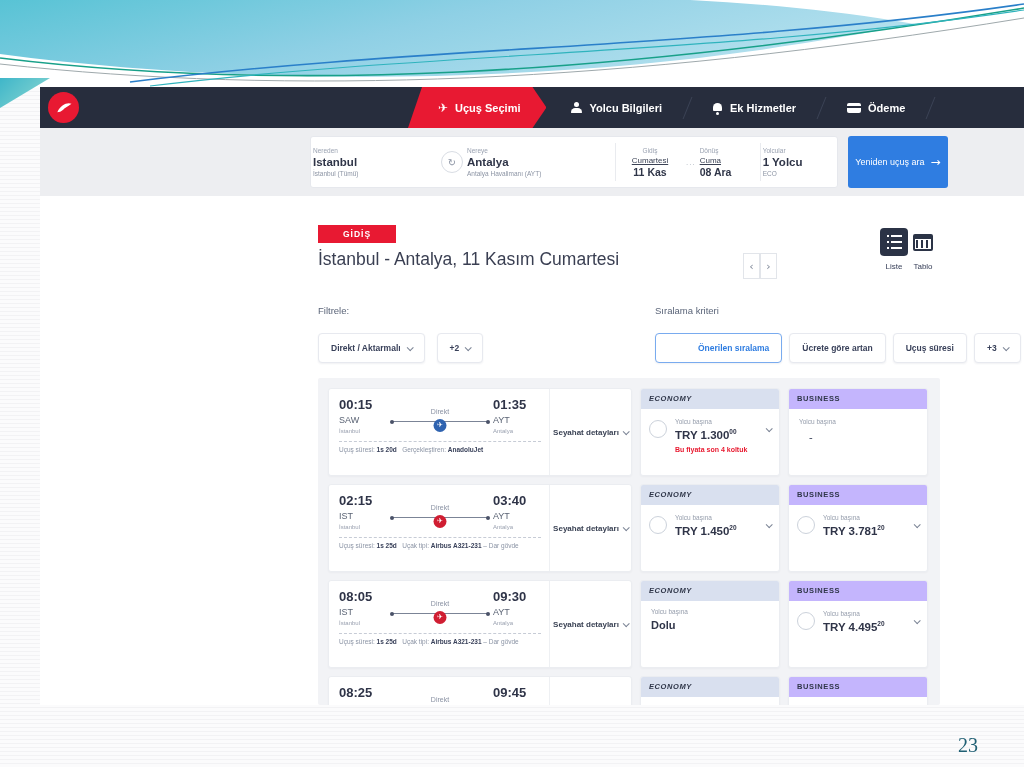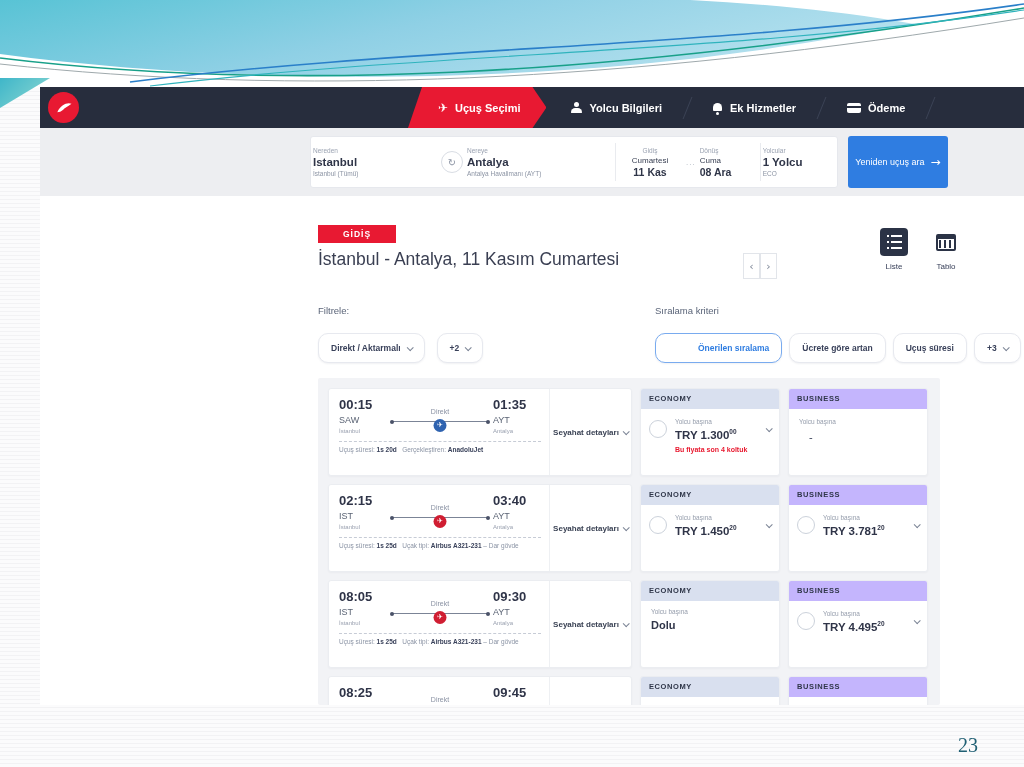--- a/index.html
+++ b/index.html
@@ -48,52 +48,52 @@
   .ic-card { width:14px; height:10px; background:#fff; border-radius:2px; position:relative; }
   .ic-card::after { content:''; position:absolute; left:0; top:3px; width:14px; height:2px; background:#272d3d; }
 
   
   .searchbar { position:absolute; top:41px; left:0; width:100%; height:68px; background:#edeef1; }
   .scard { position:absolute; left:270px; top:8px; width:528px; height:52px; background:#fff; border:1px solid #e6e8ed; border-radius:3px; display:flex; align-items:center; }
   .sblock { padding:0 2px; }
   .slab { font-size:6.5px; color:#9aa2b1; margin-bottom:2px; }
   .sval { font-size:11.5px; font-weight:bold; color:#2f3548; }
   .ssub { font-size:6.5px; color:#8c94a4; margin-top:2px; }
-  .sday { font-size:8px; color:#3a4154; margin-bottom:1px; }
+  .sday { font-size:8px; color:#3a4154; margin-bottom:1px;text-decoration:underline; }
   .sdate { font-size:10.5px; font-weight:bold; color:#2f3548; }
   .swap { width:22px; height:22px; min-width:22px; border:1px solid #d9dde4; border-radius:50%; color:#8c94a4; font-size:10px; display:flex; align-items:center; justify-content:center; margin:0 2px; font-family:"DejaVu Sans",sans-serif; }
   .sdiv { width:1px; height:38px; background:#e9ebef; }
   .sdots { color:#aab1bd; font-size:8px; letter-spacing:1px; padding:0 2px; }
   .search-btn { position:absolute; left:808px; top:8px; width:100px; height:52px; background:#2f7de1; border:none; border-radius:3px; color:#fff; font-size:9px; display:flex; align-items:center; justify-content:center; gap:6px; cursor:pointer; font-family:inherit; }
   .search-btn .ar { font-family:"DejaVu Sans",sans-serif; font-size:12px; }
 
   
   .badge { position:absolute; left:278px; top:138px; width:78px; height:18px; background:#e81932; color:#fff; font-size:8.5px; font-weight:bold; letter-spacing:1px; display:flex; align-items:center; justify-content:center; }
   .title { position:absolute; left:278px; top:162px; font-size:17.5px; color:#3a3f52; }
   .pager { position:absolute; left:703px; top:166px; display:flex; }
   .pager .pg { width:17px; height:26px; background:#fff; border:1px solid #e2e5ea; color:#7c8596; font-size:11px; display:flex; align-items:center; justify-content:center; font-family:"DejaVu Sans",sans-serif; cursor:pointer; }
-  .views { position:absolute; left:840px; top:141px; display:flex; gap:24px; }
+  .views { position:absolute; left:840px; top:141px; display:flex; gap:1px; }
   .view { display:flex; flex-direction:column; align-items:center; gap:6px; cursor:pointer; }
   .v-list { width:28px; height:28px; background:#2b3346; border-radius:4px; display:flex; align-items:center; justify-content:center; }
   .v-list i { display:block; width:15px; height:14px;
     background:
       repeating-linear-gradient(180deg,#fff 0 2px,transparent 2px 6px) 4px 0 / 11px 14px no-repeat,
       repeating-linear-gradient(180deg,#fff 0 2px,transparent 2px 6px) 0 0 / 2px 14px no-repeat; }
   .v-table { width:28px; height:28px; display:flex; align-items:center; justify-content:center; }
   .v-table i { display:block; width:20px; height:17px; border:2px solid #2b3346; border-top-width:5px; border-radius:2px; position:relative; }
   .v-table i::after { content:''; position:absolute; left:1px; top:1px; right:1px; bottom:1px;
     background:
       repeating-linear-gradient(90deg,#2b3346 0 2px,transparent 2px 5px),
       repeating-linear-gradient(0deg,transparent 0 1px,#fff 1px 2px,transparent 2px 4px); }
   .vlab { font-size:8px; color:#39415a; }
 
   
   .flab { position:absolute; font-size:9.5px; color:#5a6478; }
   .fbtns { position:absolute; top:246px; display:flex; gap:12px; }
-  .fbtn { height:30px; background:#fff; border:1px solid #e7e9ef; border-radius:10px; box-shadow:0 1px 2px rgba(40,50,80,.07);
+  .fbtn { height:30px; background:#fff; border:1px solid #e7e9ef; border-radius:4px; box-shadow:0 1px 2px rgba(40,50,80,.07);
     display:flex; align-items:center; gap:6px; padding:0 12px; font-size:8.5px; font-weight:bold; color:#39415a; cursor:pointer; font-family:inherit; }
   .fbtn.sel { border-color:#79abef; color:#2f7de1;padding-left:42px; }
   .chev { width:5px; height:5px; border-right:1.5px solid #7c8596; border-bottom:1.5px solid #7c8596; transform:rotate(45deg) translateY(-1px); display:inline-block; }
 
   
   .panel { position:absolute; left:278px; top:291px; width:622px; height:327px; background:#f2f3f6; border-radius:2px; overflow:hidden; padding:10px; }
   .frow { display:flex; gap:8px; margin-bottom:8px; }
   .fcard { width:304px; height:88px; background:#fff; border:1px solid #ebedf1; border-radius:3px; display:flex; box-shadow:0 1px 2px rgba(40,50,80,.04); }
   .fleft { flex:1; padding:8px 8px 0 10px; }
   .fmain { display:flex; }
@@ -108,21 +108,21 @@
   .fline::before { left:-1px; } .fline::after { right:-1px; }
   .flogo { position:absolute; left:50%; transform:translateX(-50%); top:22px; width:13px; height:13px; border-radius:50%; display:flex; align-items:center; justify-content:center; }
   .flogo.blue { background:#2f63b0; } .flogo.red { background:#d01e32; }
   .flogo span { color:#fff; font-size:7px; font-family:"DejaVu Sans",sans-serif; line-height:1; }
   .fdash { border-top:1px dashed #c7ccd6; margin-top:7px; }
   .fdetails { margin-top:4px; font-size:6.5px; color:#8a93a4; white-space:nowrap; }
   .fdetails b { color:#39415a; }
   .fdet { width:82px; border-left:1px solid #eef0f3; display:flex; align-items:center; justify-content:center; gap:4px; font-size:8px; font-weight:bold; color:#3a4254; cursor:pointer; }
   .pcard { width:140px; height:88px; background:#fff; border:1px solid #ebedf1; border-radius:3px; overflow:hidden; box-shadow:0 1px 2px rgba(40,50,80,.04); }
   .phead { height:20px; line-height:20px; padding-left:8px; font-size:7.5px; font-weight:bold; letter-spacing:.6px; color:#2f3649; }
-  .phead.eco { background:#d9e0ef; } .phead.bus { background:#c4b5fd; }
+  .phead.eco { background:#d9e0ef;font-style:italic; } .phead.bus { background:#c4b5fd; }
   .pbody { display:flex; align-items:center; padding:9px 8px 0 8px; }
   .radio { width:18px; height:18px; min-width:18px; border:1px solid #ccd2db; border-radius:50%; background:#fff; margin-right:8px; cursor:pointer; }
   .per { font-size:6.5px; color:#949cab; }
   .price { font-size:11.5px; font-weight:bold; color:#2f3448; margin-top:3px; }
   .price sup { font-size:6.5px; }
   .pchev { margin-left:auto; cursor:pointer; }
   .pnote { font-size:7px; font-weight:bold; color:#e8192f; margin:5px 0 0 34px; }
   .dash-val { font-size:11px; color:#39415a; margin:6px 0 0 10px; }
   .dolu { font-size:11px; font-weight:bold; color:#2f3448; margin-top:4px; }
 </style>

